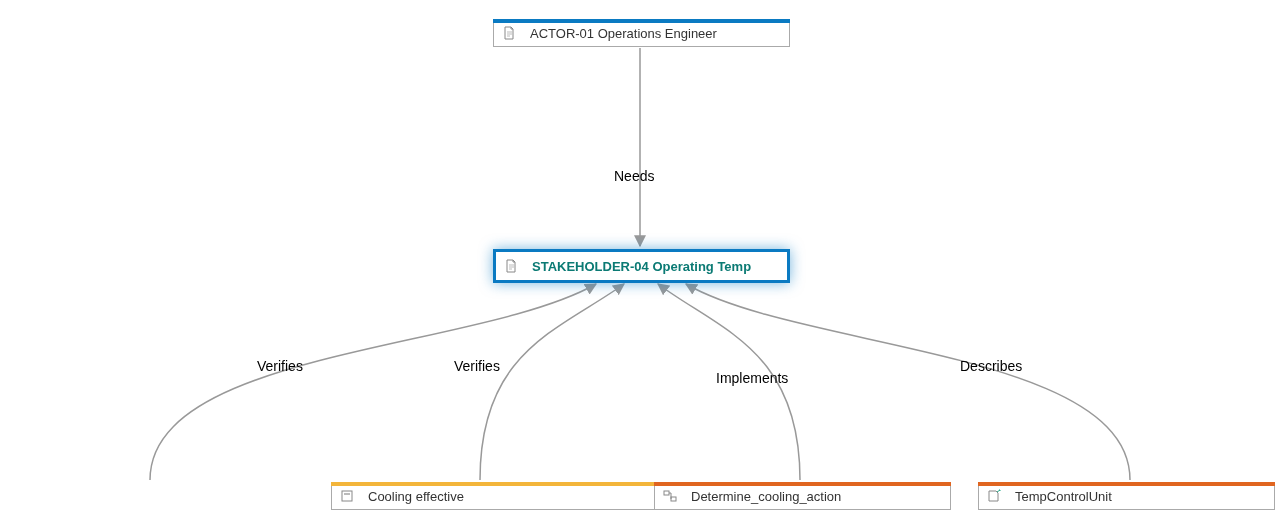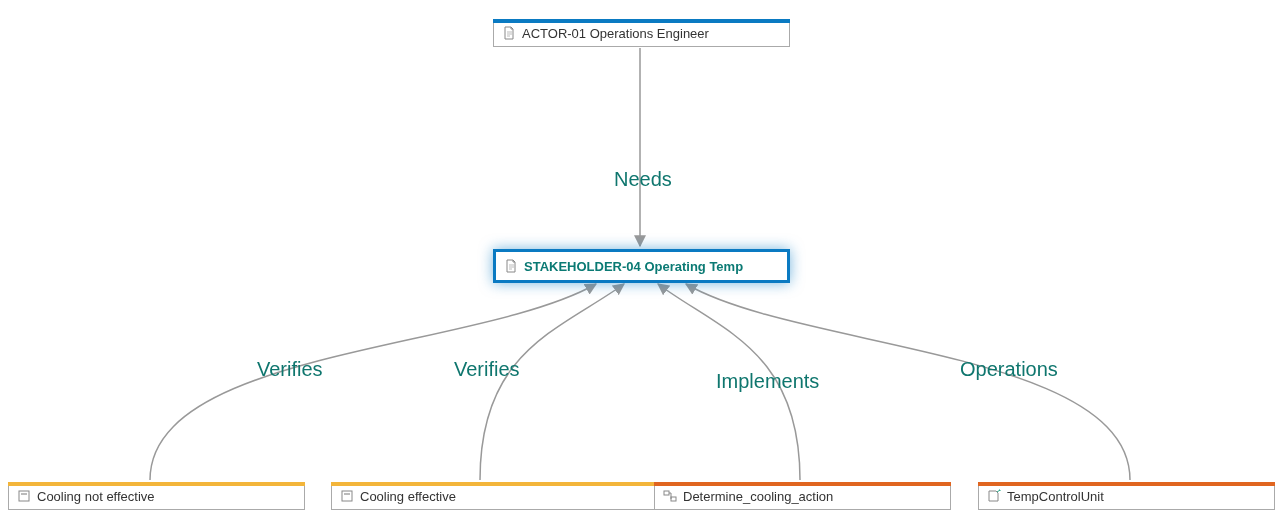--- a/index.html
+++ b/index.html
@@ -1,26 +1,26 @@
 <!DOCTYPE html>
 <html><head>
 <meta charset="utf-8">
 <style>
   html,body{margin:0;padding:0;width:1283px;height:519px;background:#fff;font-family:Arial,Helvetica,sans-serif;font-size:13px;color:#333;overflow:hidden}
   .canvas{position:relative;width:1283px;height:519px}
-  .node{position:absolute;background:#fff;border:1px solid #aaa;box-sizing:border-box;display:flex;align-items:center;padding:0 8px;gap:6px;height:28px}
+  .node{position:absolute;background:#fff;border:1px solid #aaa;box-sizing:border-box;display:flex;align-items:center;padding:0 8px;gap:14px;height:28px}
   .node .bar{position:absolute;left:-1px;right:-1px;top:-1px;height:4px}
   .bar-blue{background:#0a7ac2}
   .bar-yellow{background:#f3b53a}
   .bar-orange{background:#e06520}
   .node.selected{border:3px solid #0a7ac2;box-shadow:0 0 14px rgba(10,122,194,.55);height:34px}
   .node.selected .label{color:#0b7a74;font-weight:bold}
   .label{white-space:nowrap}
   .ico{width:14px;height:14px;flex:0 0 14px}
-  .edge-label{position:absolute;color:#0f766e;font-size:20px;background:transparent}
+  .edge-label{position:absolute;color:#000000;font-size:14px;background:transparent}
   svg.edges{position:absolute;left:0;top:0;width:1283px;height:519px;pointer-events:none}
 </style>
 </head>
 <body>
 
 <div class="canvas">
 
   <svg class="edges">
     <defs>
       <marker id="arr" viewBox="0 0 10 10" refX="9" refY="5" markerWidth="8" markerHeight="8" orient="auto-start-reverse">
@@ -36,49 +36,41 @@
 
     <path d="M800,480 C800,350 720,330 658,284" stroke="#999" stroke-width="1.5" fill="none" marker-end="url(#arr)"></path>
 
     <path d="M1130,480 C1130,350 800,350 686,284" stroke="#999" stroke-width="1.5" fill="none" marker-end="url(#arr)"></path>
   </svg>
 
   <div class="edge-label" style="left:614px;top:168px">Needs</div>
   <div class="edge-label" style="left:257px;top:358px">Verifies</div>
   <div class="edge-label" style="left:454px;top:358px">Verifies</div>
   <div class="edge-label" style="left:716px;top:370px">Implements</div>
-  <div class="edge-label" style="left:960px;top:358px">Operations</div>
+  <div class="edge-label" style="left:960px;top:358px">Describes</div>
 
   <div class="node" style="left:493px;top:19px;width:297px">
     <div class="bar bar-blue"></div>
     <svg class="ico" viewBox="0 0 14 14">
         <path d="M3 1h6l2 2v10H3z" fill="#fff" stroke="#888"></path>
         <path d="M9 1v2h2" fill="none" stroke="#888"></path>
         <path d="M5 6h5M5 8h5M5 10h3" stroke="#bbb"></path>
       </svg>
     <span class="label">ACTOR-01 Operations Engineer</span>
   </div>
 
   <div class="node selected" style="left:493px;top:249px;width:297px">
     <svg class="ico" viewBox="0 0 14 14">
         <path d="M3 1h6l2 2v10H3z" fill="#fff" stroke="#888"></path>
         <path d="M9 1v2h2" fill="none" stroke="#888"></path>
         <path d="M5 6h5M5 8h5M5 10h3" stroke="#bbb"></path>
       </svg>
     <span class="label">STAKEHOLDER-04 Operating Temp</span>
   </div>
 
-  <div class="node" style="left:8px;top:482px;width:297px">
-    <div class="bar bar-yellow"></div>
-    <svg class="ico" viewBox="0 0 14 14">
-        <rect x="2" y="2" width="10" height="10" fill="#fff" stroke="#888"></rect>
-        <rect x="4" y="4" width="6" height="2" fill="#bbb"></rect>
-      </svg>
-    <span class="label">Cooling not effective</span>
-  </div>
 
   <div class="node" style="left:331px;top:482px;width:343px">
     <div class="bar bar-yellow"></div>
     <svg class="ico" viewBox="0 0 14 14">
         <rect x="2" y="2" width="10" height="10" fill="#fff" stroke="#888"></rect>
         <rect x="4" y="4" width="6" height="2" fill="#bbb"></rect>
       </svg>
     <span class="label">Cooling effective</span>
   </div>
 

